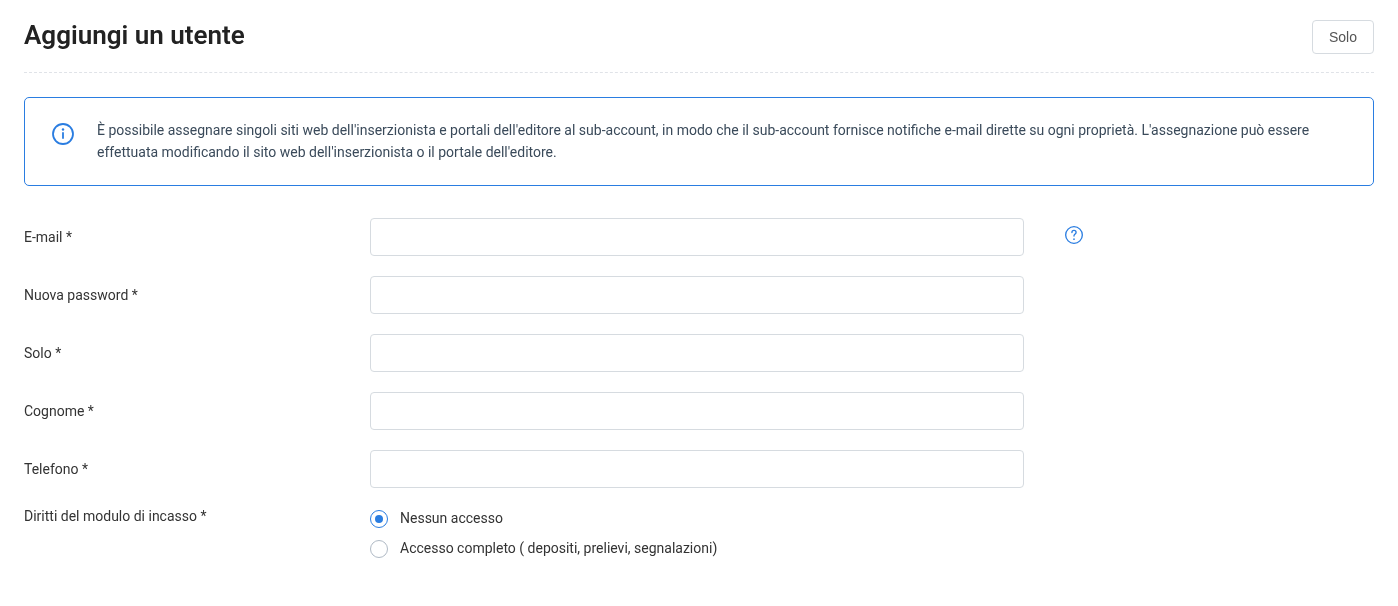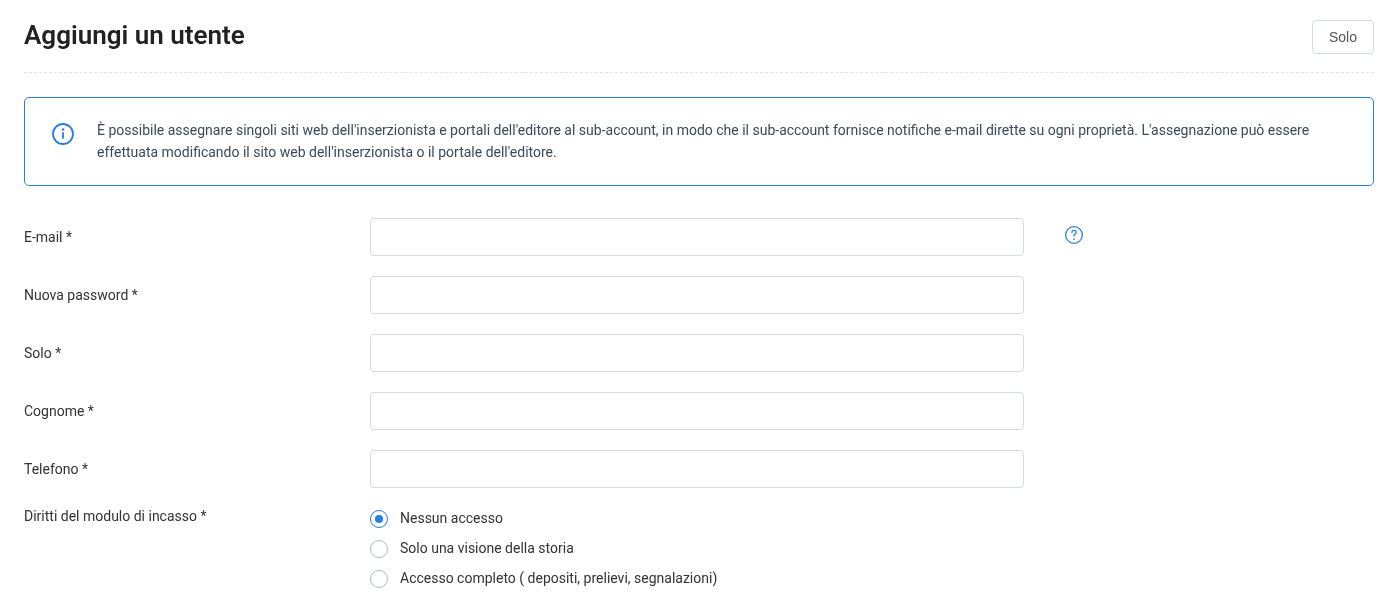--- a/index.html
+++ b/index.html
@@ -189,21 +189,17 @@
   <div class="form-input-wrap">
     <div class="radio-group">
       <label class="radio-option">
         <span class="radio-circle checked">
             <span class="radio-dot"></span>
           </span>
         <span>Nessun accesso</span>
       </label>
       <label class="radio-option">
         <span class="radio-circle"></span>
-        <span>Solo una visione della storia</span>
-      </label>
-      <label class="radio-option">
-        <span class="radio-circle"></span>
         <span>Accesso completo ( depositi, prelievi, segnalazioni)</span>
       </label>
     </div>
   </div>
 </div>
 
 </body></html>

